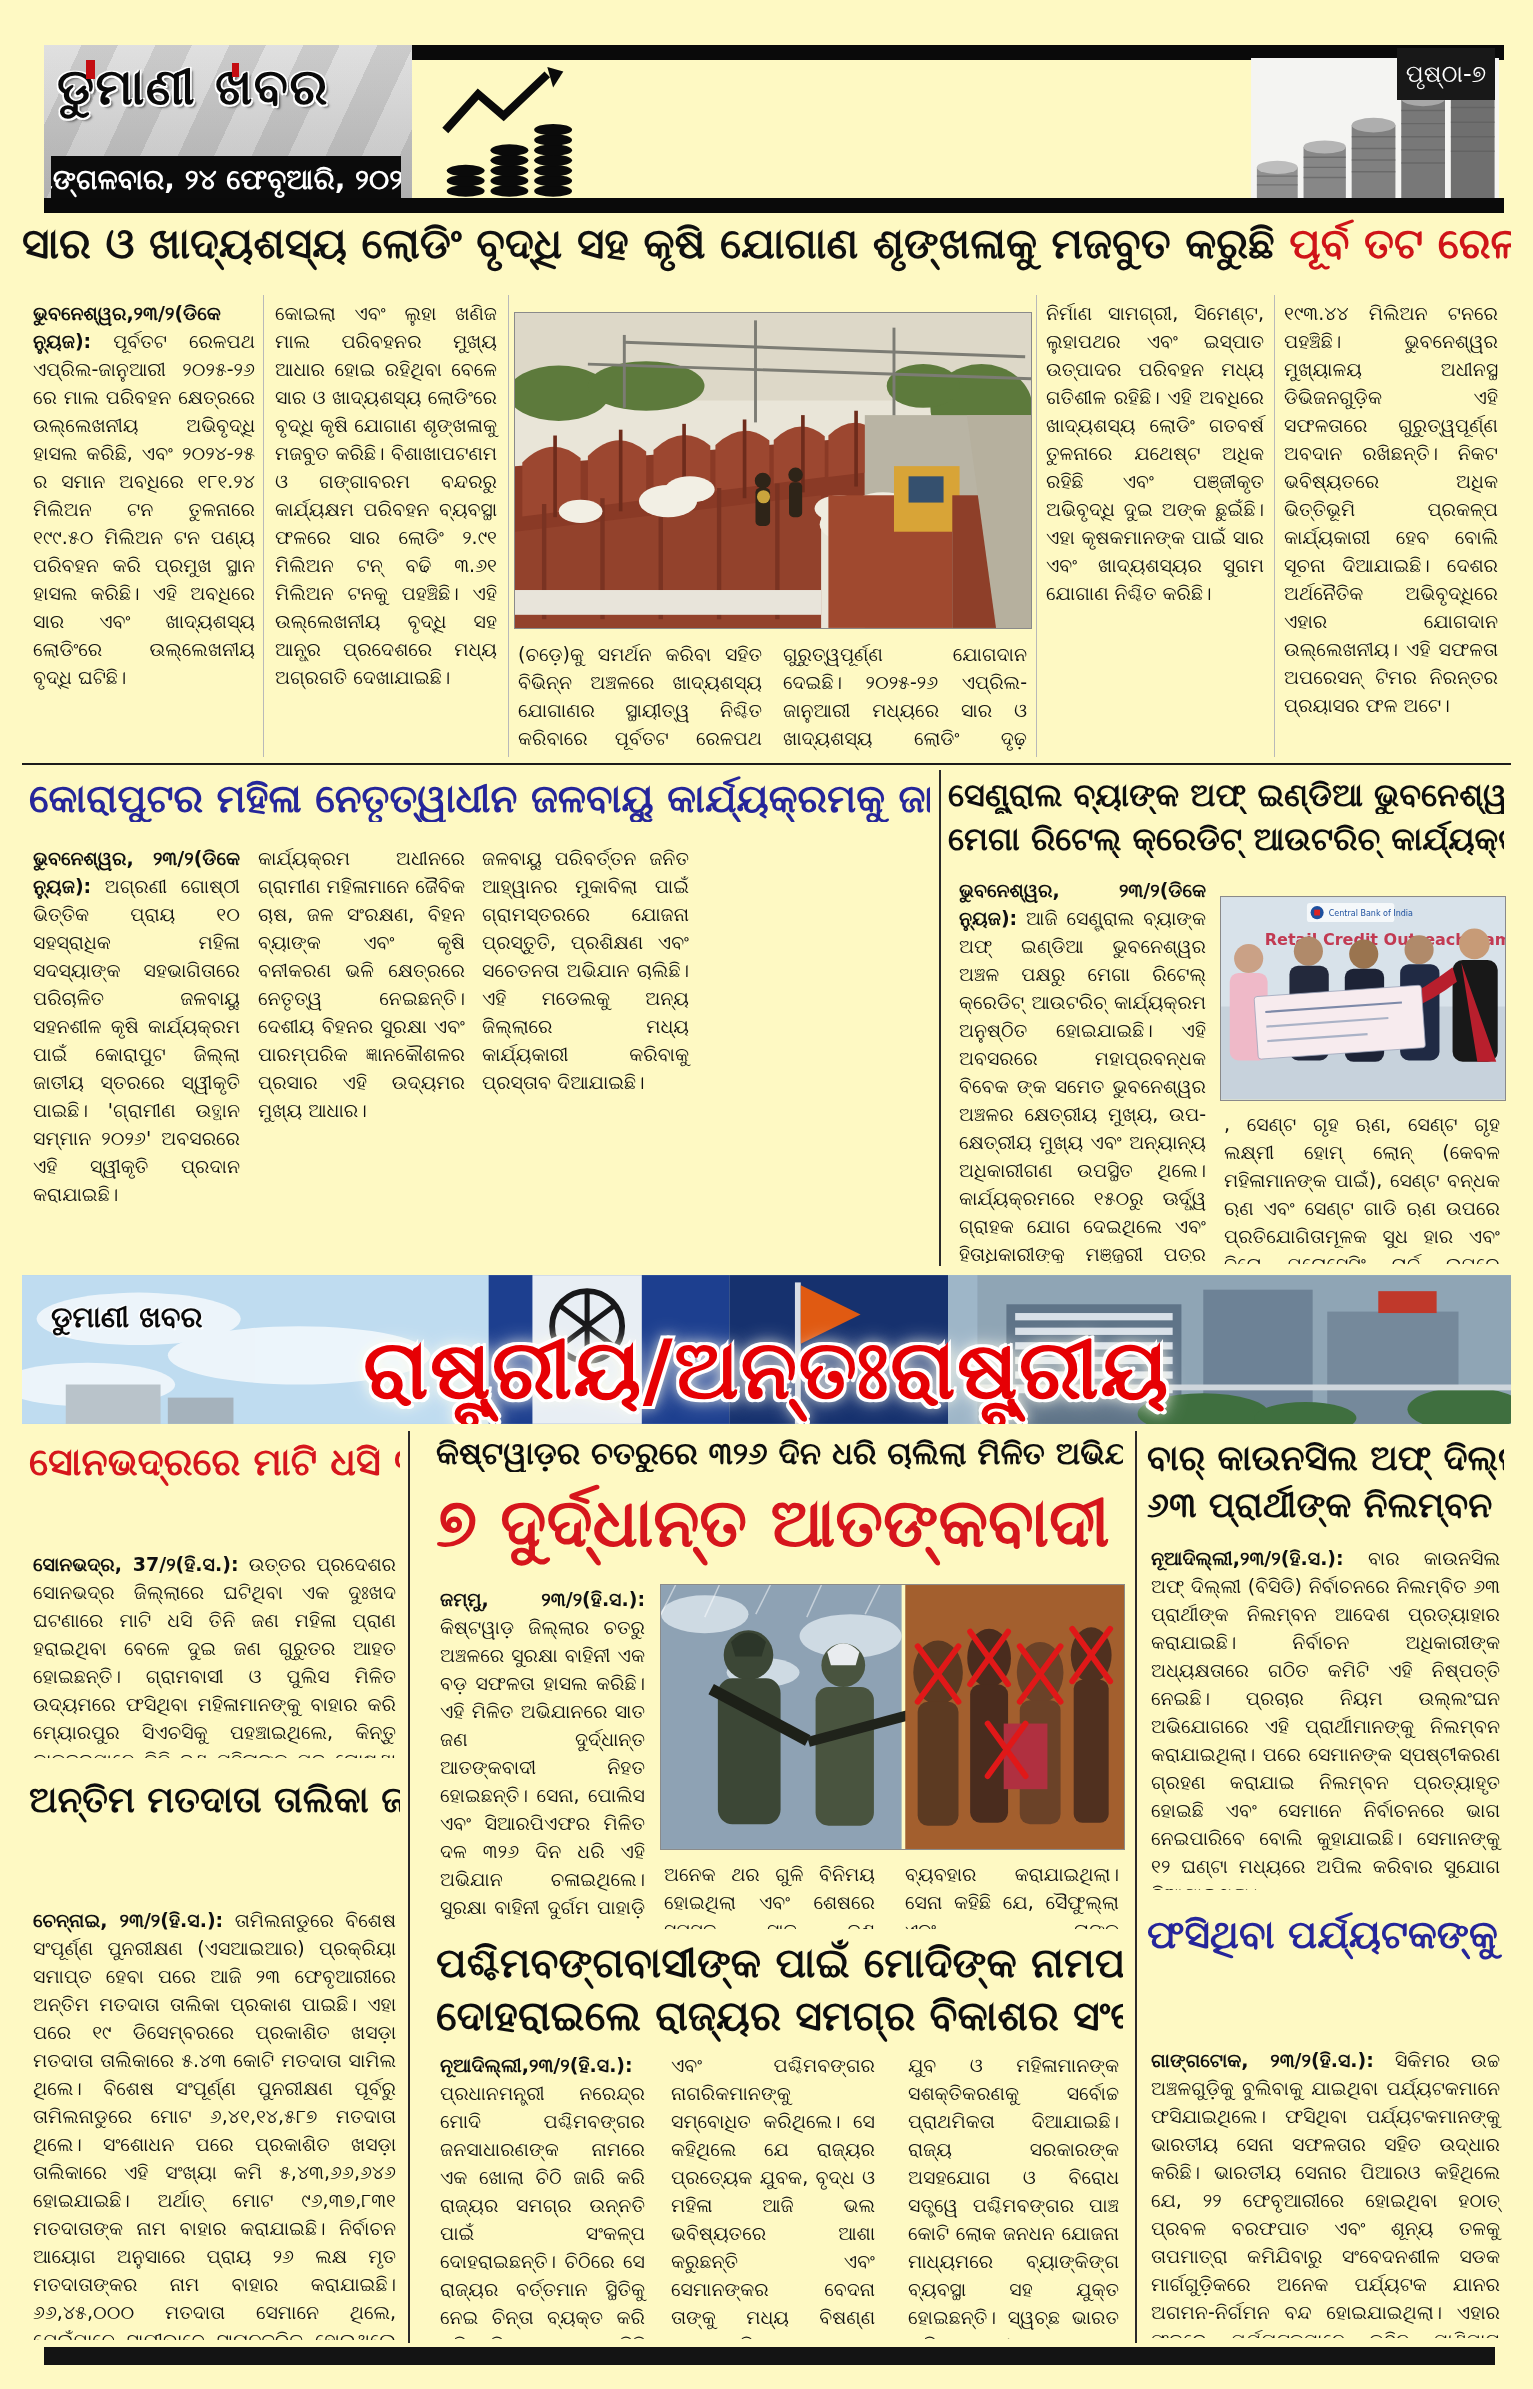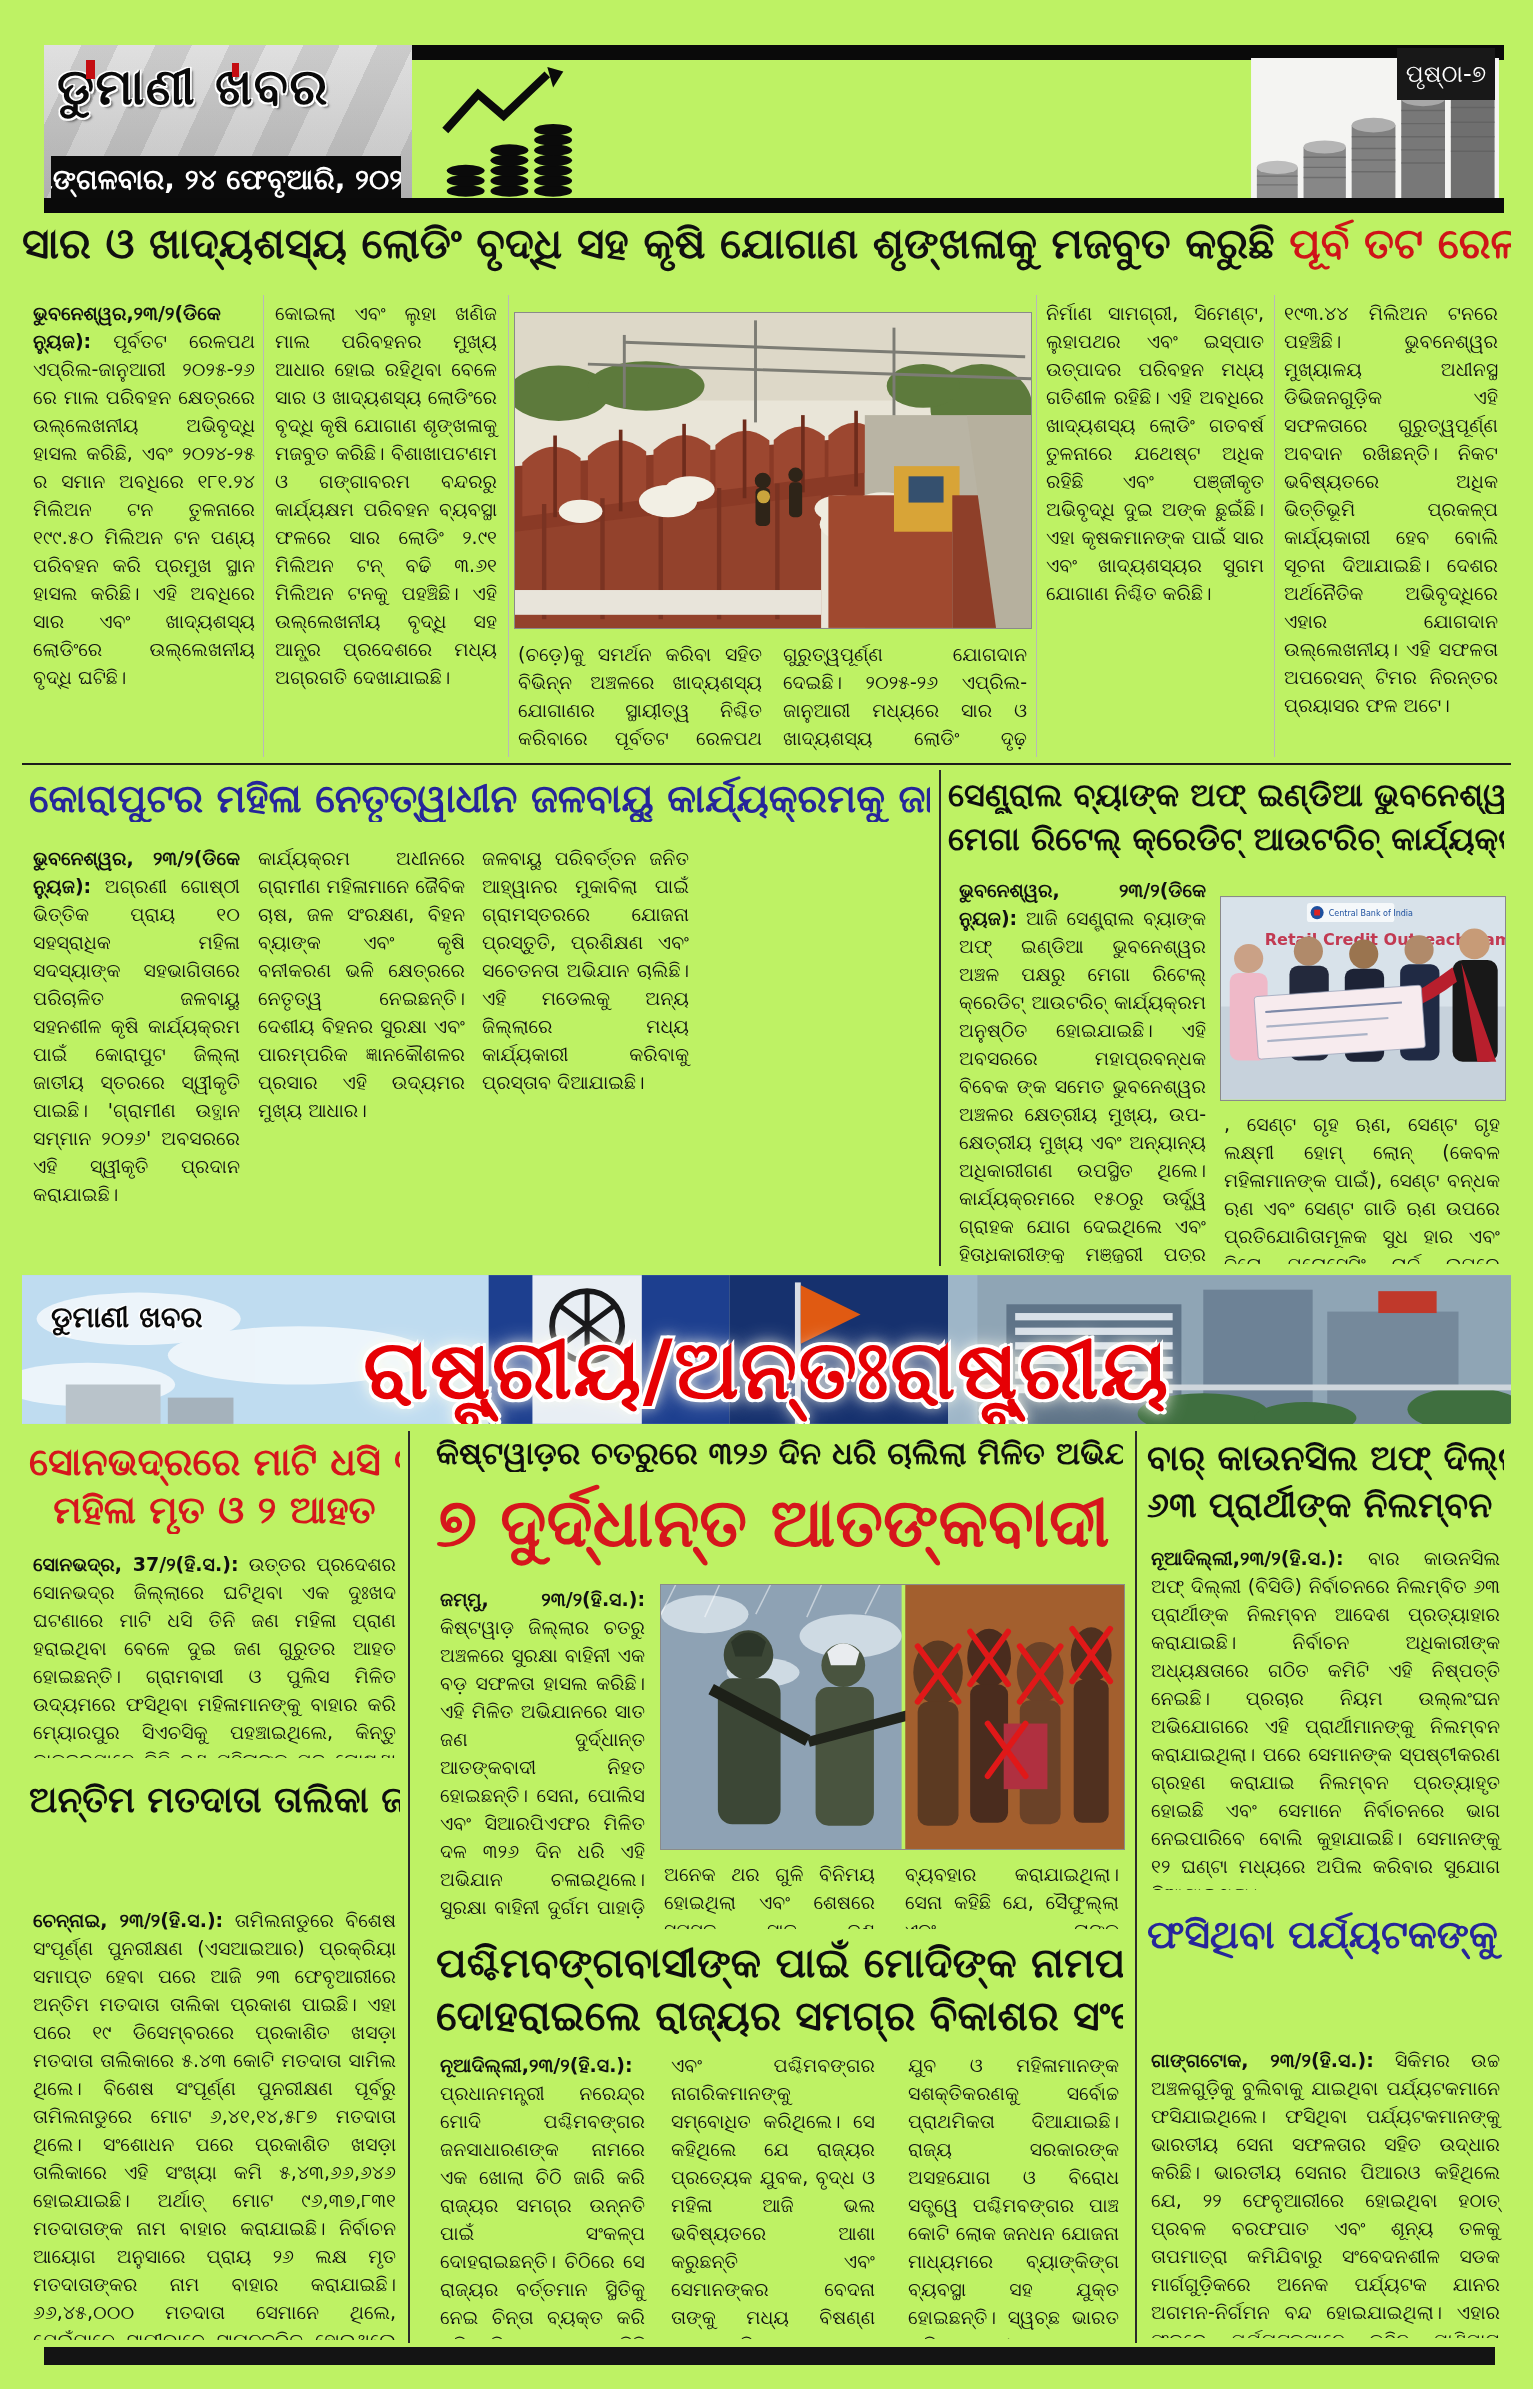--- a/index.html
+++ b/index.html
@@ -1,16 +1,16 @@
 <!DOCTYPE html>
 <html style="font-size:11.7px"><head>
 <meta charset="utf-8">
 <style>
   html,body{margin:0;padding:0;background:#ffffff;}
-  .page{position:relative;width:1533px;height:2389px;background:#bef264;overflow:hidden;
+  .page{position:relative;width:1533px;height:2389px;background:#fef9c3;overflow:hidden;
         font-family:"DejaVu Sans","Liberation Sans",sans-serif;color:#101010;}
   .abs{position:absolute;}
   
   .mast-left{left:44px;top:45px;width:368px;height:166px;
      background:repeating-linear-gradient(115deg,#ececec 0 34px,#d6d6d6 34px 67px),linear-gradient(#f2f2f2,#cfcfcf);
      background-blend-mode:multiply;overflow:hidden;}
   .brand{position:absolute;left:13px;top:13px;font-size:50px;font-weight:800;color:#0a0a0a;letter-spacing:1.5px;
      text-shadow:-1.5px -1.5px 0 #fff,1.5px -1.5px 0 #fff,-1.5px 1.5px 0 #fff,1.5px 1.5px 0 #fff,2.9px 2.9px 2.2px rgba(0,0,0,.5);white-space:nowrap;}
   .brand-accent{position:absolute;width:8.8px;height:19px;background:#c40d12;}
   .date-strip{position:absolute;left:7.3px;bottom:7.3px;width:350px;height:48px;background:#0b0b0b;color:#fff;
@@ -327,21 +327,20 @@
           </g>
         <rect x="1310" y="150" width="732" height="8" fill="#cfd6dc"></rect>
       </g>
     </svg>
     <div class="nat-brand">ଡୁମାଣୀ ଖବର</div>
     <div class="nat-title">ରାଷ୍ଟ୍ରୀୟ/ଅନ୍ତଃରାଷ୍ଟ୍ରୀୟ</div>
   </div>
 
   <div class="abs headline-red center" style="left:29px;top:1438px;width:371px;font-size:38px;line-height:48px;">
     <div class="nowrap">ସୋନଭଦ୍ରରେ ମାଟି ଧସି ୩</div>
-    <div class="nowrap">ମହିଳା ମୃତ ଓ ୨ ଆହତ</div>
   </div>
   <div class="abs body-col" style="left:29px;top:1546px;width:371px;height:212px;">
     <p><b class="dateline">ସୋନଭଦ୍ର, 37/୨(ହି.ସ.):</b> <span>ଉତ୍ତର ପ୍ରଦେଶର ସୋନଭଦ୍ର ଜିଲ୍ଲାରେ ଘଟିଥିବା ଏକ ଦୁଃଖଦ ଘଟଣାରେ ମାଟି ଧସି ତିନି ଜଣ ମହିଳା ପ୍ରାଣ ହରାଇଥିବା ବେଳେ ଦୁଇ ଜଣ ଗୁରୁତର ଆହତ ହୋଇଛନ୍ତି। ଗ୍ରାମବାସୀ ଓ ପୁଲିସ ମିଳିତ ଉଦ୍ୟମରେ ଫସିଥିବା ମହିଳାମାନଙ୍କୁ ବାହାର କରି ମ୍ୟୋରପୁର ସିଏଚସିକୁ ପହଞ୍ଚାଇଥିଲେ, କିନ୍ତୁ ଡାକ୍ତରମାନେ ତିନି ଜଣ ମହିଳାଙ୍କୁ ମୃତ ଘୋଷଣା କରିଥିଲେ। ଅନ୍ୟ ଦୁଇ ଜଣ ମହିଳାଙ୍କର ଚିକିତ୍ସା ଚାଲିଛି।</span></p>
   </div>
   <div class="abs headline-black center" style="left:29px;top:1771px;width:371px;font-size:36px;line-height:57px;">
     <div class="nowrap">ଅନ୍ତିମ ମତଦାତା ତାଲିକା ଜାରି,</div>
   </div>
   <div class="abs body-col" style="left:29px;top:1902px;width:371px;height:438px;">
     <p><b class="dateline">ଚେନ୍ନାଇ, ୨୩/୨(ହି.ସ.):</b> <span>ତାମିଲନାଡୁରେ ବିଶେଷ ସଂପୂର୍ଣ୍ଣ ପୁନରୀକ୍ଷଣ (ଏସଆଇଆର) ପ୍ରକ୍ରିୟା ସମାପ୍ତ ହେବା ପରେ ଆଜି ୨୩ ଫେବୃଆରୀରେ ଅନ୍ତିମ ମତଦାତା ତାଲିକା ପ୍ରକାଶ ପାଇଛି। ଏହା ପରେ ୧୯ ଡିସେମ୍ବରରେ ପ୍ରକାଶିତ ଖସଡ଼ା ମତଦାତା ତାଲିକାରେ ୫.୪୩ କୋଟି ମତଦାତା ସାମିଲ ଥିଲେ। ବିଶେଷ ସଂପୂର୍ଣ୍ଣ ପୁନରୀକ୍ଷଣ ପୂର୍ବରୁ ତାମିଲନାଡୁରେ ମୋଟ ୬,୪୧,୧୪,୫୮୭ ମତଦାତା ଥିଲେ। ସଂଶୋଧନ ପରେ ପ୍ରକାଶିତ ଖସଡ଼ା ତାଲିକାରେ ଏହି ସଂଖ୍ୟା କମି ୫,୪୩,୬୬,୬୪୬ ହୋଇଯାଇଛି। ଅର୍ଥାତ୍ ମୋଟ ୯୬,୩୭,୮୩୧ ମତଦାତାଙ୍କ ନାମ ବାହାର କରାଯାଇଛି। ନିର୍ବାଚନ ଆୟୋଗ ଅନୁସାରେ ପ୍ରାୟ ୨୬ ଲକ୍ଷ ମୃତ ମତଦାତାଙ୍କର ନାମ ବାହାର କରାଯାଇଛି। ୬୬,୪୫,୦୦୦ ମତଦାତା ସେମାନେ ଥିଲେ, ଯେଉଁମାନେ ସ୍ଥାୟୀଭାବେ ସ୍ଥାନାନ୍ତରିତ ହୋଇଥିଲେ କିମ୍ବା ଦିଆଯାଇଥିବା ଠିକଣାରେ ବସବାସ କରୁନଥିଲେ। ଅବଶିଷ୍ଟ ନାମ ଦ୍ୱିତୀୟ ପ୍ରବେଶ ଓ ଅନ୍ୟାନ୍ୟ କାରଣରୁ ବାହାର କରାଯାଇଥିଲା। ନିର୍ବାଚନ ଆୟୋଗ ପକ୍ଷରୁ କୁହାଯାଇଛି ଯେ ସ୍ଥାୟୀଭାବେ ସ୍ଥାନାନ୍ତରିତ କିମ୍ବା ଠିକଣାରେ ନ ଥିବା କାରଣରୁ ବାହାର କରାଯାଇଥିବା ୬୬,୪୫,୦୦୦ ଲୋକଙ୍କୁ ପୁନଃ ପଞ୍ଜୀକରଣ ପାଇଁ ଫର୍ମ-୬ ପୂରଣ କରିବାର ସୁଯୋଗ ଦିଆଯାଇଥିଲା। ଏହା ପାଇଁ ସମୟସୀମା ବଢ଼ାଯାଇଥିଲା ଏବଂ ବିଶେଷ ଶିବିରମାନେ ମଧ୍ୟ ଆୟୋଜିତ କରାଯାଇଥିଲା।</span></p>
   </div>

